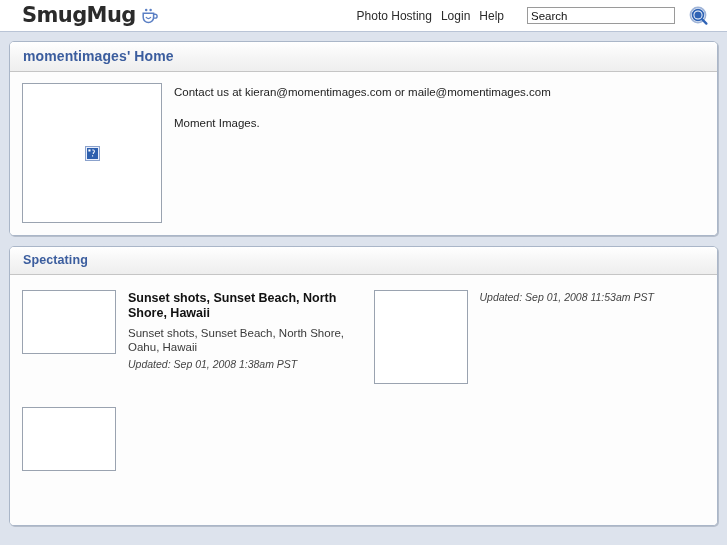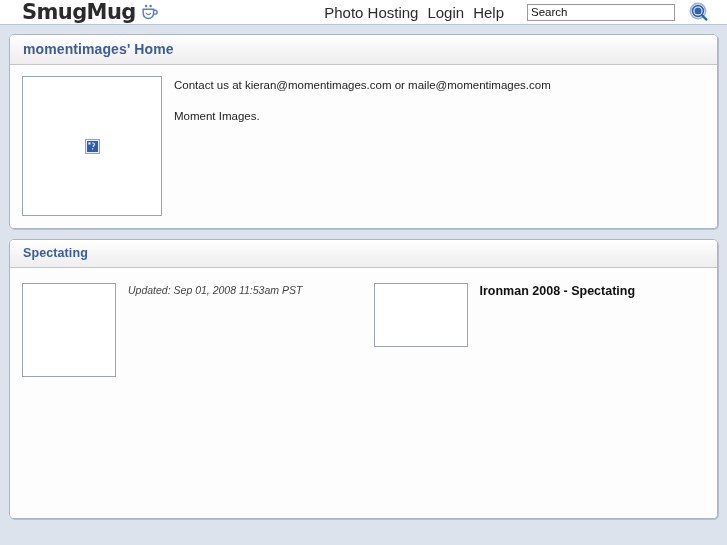--- a/index.html
+++ b/index.html
@@ -12,21 +12,21 @@
     background: #dde3ed;
     font-family: "Liberation Sans", sans-serif;
     font-size: 12px;
     color: #333;
     overflow: hidden;
   }
 
   
   .topbar {
     position: relative;
-    height: 25px;
+    height: 32px;
     background: #ffffff;
     border-bottom: 1px solid #b9c4d6;
     display: flex;
     align-items: center;
     justify-content: space-between;
     padding: 0 18px 0 22px;
     box-sizing: border-box;
   }
   .logo {
     display: flex;
@@ -49,21 +49,21 @@
     display: inline-block;
   }
   .nav {
     display: flex;
     align-items: center;
     gap: 9px;
   }
   .nav a {
     color: #2b2b2b;
     text-decoration: none;
-    font-size: 15px;
+    font-size: 12px;
     white-space: nowrap;
   }
   .search-input {
     width: 148px;
     height: 17px;
     border: 1px solid #9a9a9a;
     background: #fff;
     font-family: "Liberation Sans", sans-serif;
     font-size: 11.5px;
     color: #111;
@@ -260,34 +260,38 @@
     </div>
   </div>
 
   <div class="panel galleries-panel">
     <div class="panel-head">
       <span class="panel-title small">Spectating</span>
     </div>
     <div class="panel-body">
       <div class="gallery-grid">
 
+        <div class="gallery-cell">
+          <div class="gal-thumb landscape"></div>
+          <div class="gal-info">
+            <p class="gal-title">Sunset shots, Sunset Beach, North Shore, Hawaii</p>
+            <p class="gal-desc">Sunset shots, Sunset Beach, North Shore, Oahu, Hawaii</p>
+            <p class="gal-updated">Updated: Sep 01, 2008 1:38am PST</p>
+          </div>
+        </div>
 
         <div class="gallery-cell">
           <div class="gal-thumb square"></div>
           <div class="gal-info">
 
             <p class="gal-updated">Updated: Sep 01, 2008 11:53am PST</p>
           </div>
         </div>
 
         <div class="gallery-cell">
           <div class="gal-thumb landscape"></div>
-          <div class="gal-info">
-            <p class="gal-title">Ironman 2008 - Spectating</p>
-
-          </div>
         </div>
 
       </div>
     </div>
   </div>
 
 </div>
 
 </body></html>

